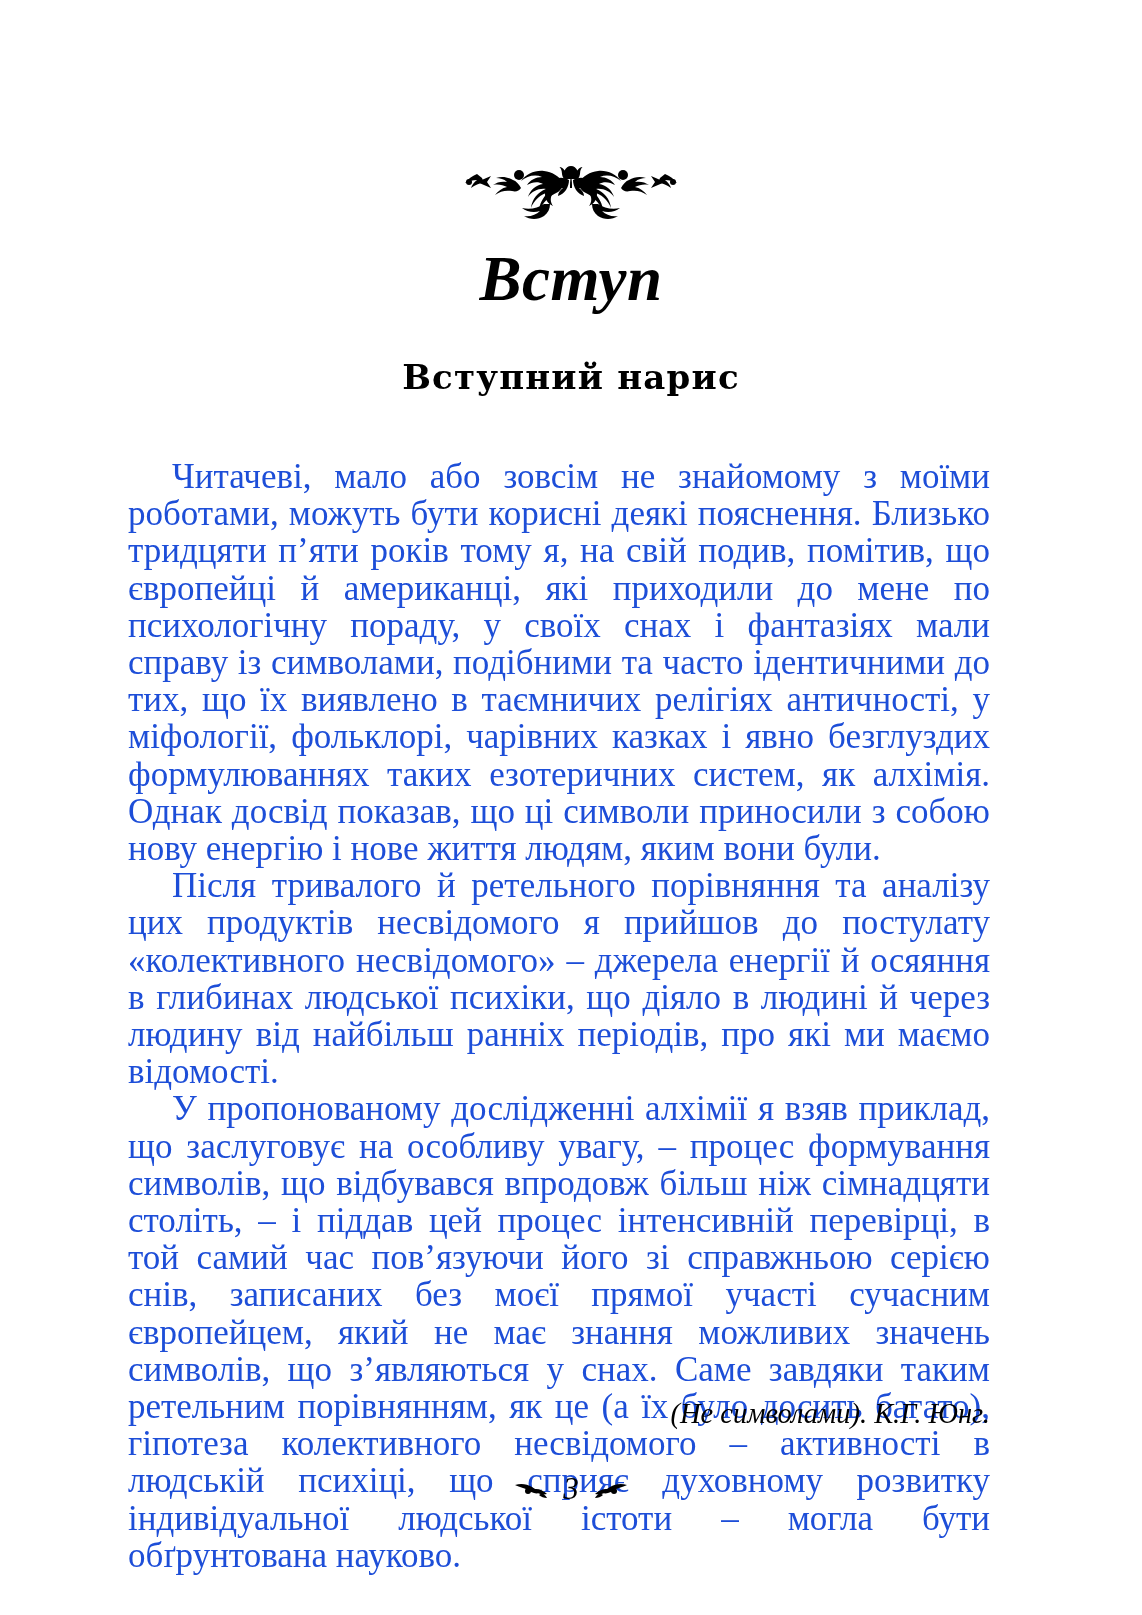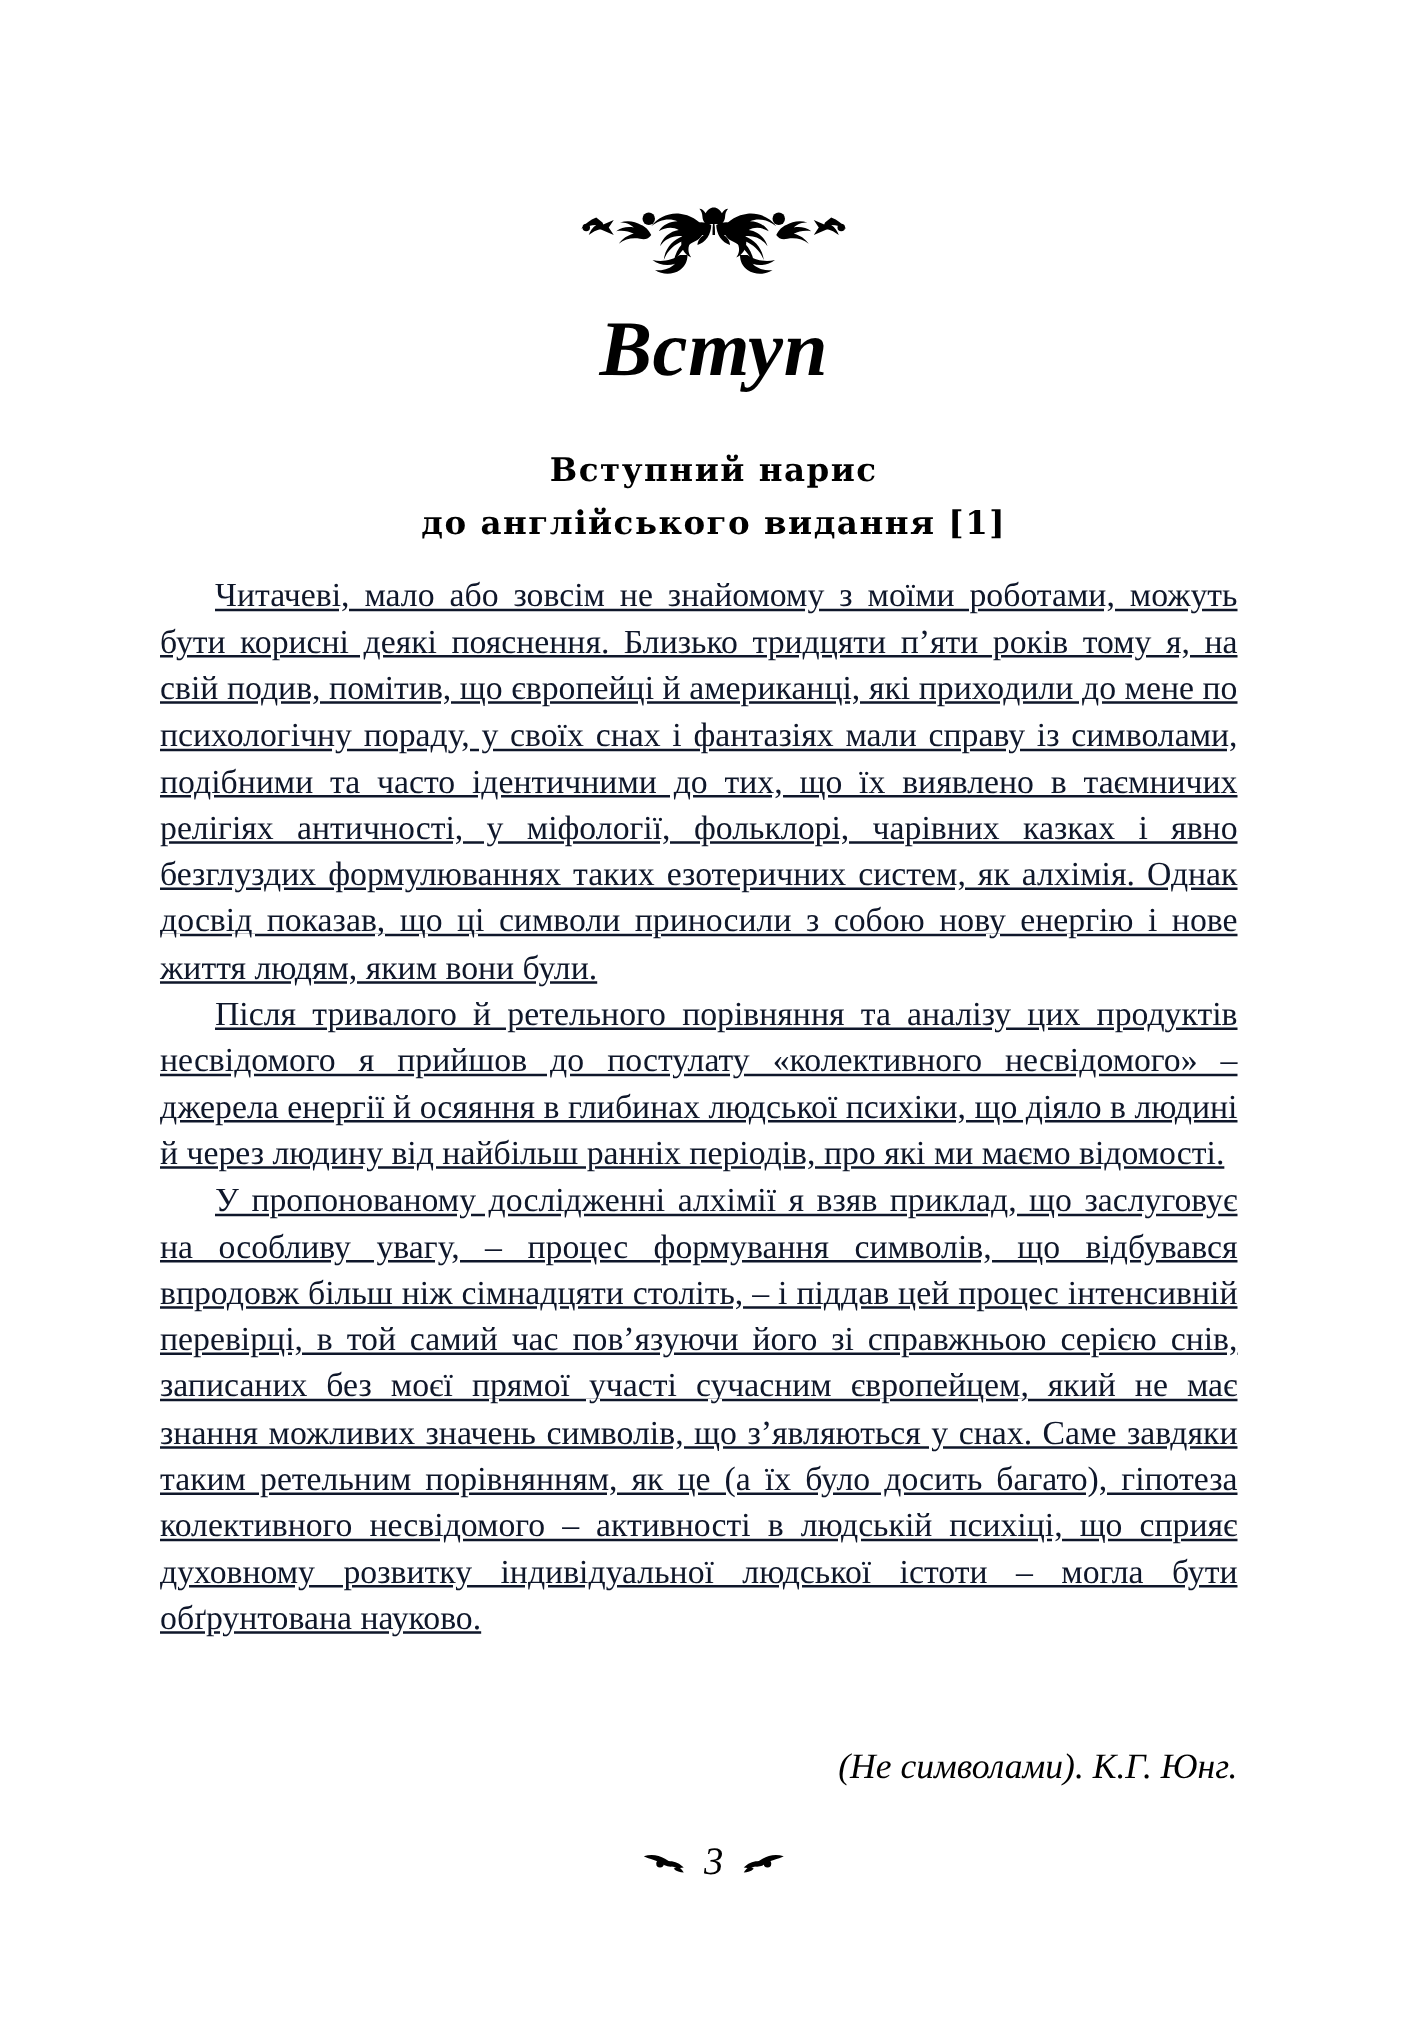--- a/index.html
+++ b/index.html
@@ -53,38 +53,37 @@
 
   
   .subtitle {
     position: absolute;
     left: 0;
     top: 356px;
     width: 1142px;
     text-align: center;
     font-family: "DejaVu Serif", "Liberation Serif", serif;
     font-weight: bold;
-    font-size: 26px;
+    font-size: 34px;
     line-height: 42px;
     letter-spacing: 1.2px;
   }
   .subtitle .sub-line { display: block; white-space: nowrap; }
 
   
   .body-text {
     position: absolute;
     left: 128px;
     top: 458px;
     width: 862px;
     font-family: "Liberation Serif", "DejaVu Serif", serif;
-    font-size: 27px;
+    font-size: 35px;
     line-height: 37.2px;
     text-align: justify;
-    color: #0f172a;
-    text-decoration: underline;
+    color: #1d4ed8;
   }
   .body-text p {
     margin: 0;
     text-indent: 44px;
     text-align: justify;
     text-justify: inter-word;
   }
   .body-text p:last-of-type { margin-bottom: 0; }
 
   
@@ -159,21 +158,20 @@
         <circle cx="18" cy="22" r="3"></circle>
         <circle cx="222" cy="22" r="3"></circle>
       </g>
     </svg>
   </div>
 
   <div class="chapter-title">Вступ</div>
 
   <div class="subtitle">
     <span class="sub-line">Вступний нарис</span>
-    <span class="sub-line">до англійського видання [1]</span>
   </div>
 
   <div class="body-text">
     <p class="para">Читачеві, мало або зовсім не знайомому з моїми роботами, можуть бути корисні деякі пояснення. Близько тридцяти п’яти років тому я, на свій подив, помітив, що європейці й американці, які приходили до мене по психологічну пораду, у своїх снах і фантазіях мали справу із символами, подібними та часто ідентичними до тих, що їх виявлено в таємничих релігіях античності, у міфології, фольклорі, чарівних казках і явно безглуздих формулюваннях таких езотеричних систем, як алхімія. Однак досвід показав, що ці символи приносили з собою нову енергію і нове життя людям, яким вони були.</p>
     <p class="para">Після тривалого й ретельного порівняння та аналізу цих продуктів несвідомого я прийшов до постулату «колективного несвідомого» – джерела енергії й осяяння в глибинах людської психіки, що діяло в людині й через людину від найбільш ранніх періодів, про які ми маємо відомості.</p>
     <p class="para">У пропонованому дослідженні алхімії я взяв приклад, що заслуговує на особливу увагу, – процес формування символів, що відбувався впродовж більш ніж сімнадцяти століть, – і піддав цей процес інтенсивній перевірці, в той самий час пов’язуючи його зі справжньою серією снів, записаних без моєї прямої участі сучасним європейцем, який не має знання можливих значень символів, що з’являються у снах. Саме завдяки таким ретельним порівнянням, як це (а їх було досить багато), гіпотеза колективного несвідомого – активності в людській психіці, що сприяє духовному розвитку індивідуальної людської істоти – могла бути обґрунтована науково.</p>
   </div>
 
   <div class="signature">(Не символами). К.Г. Юнг.</div>
 

